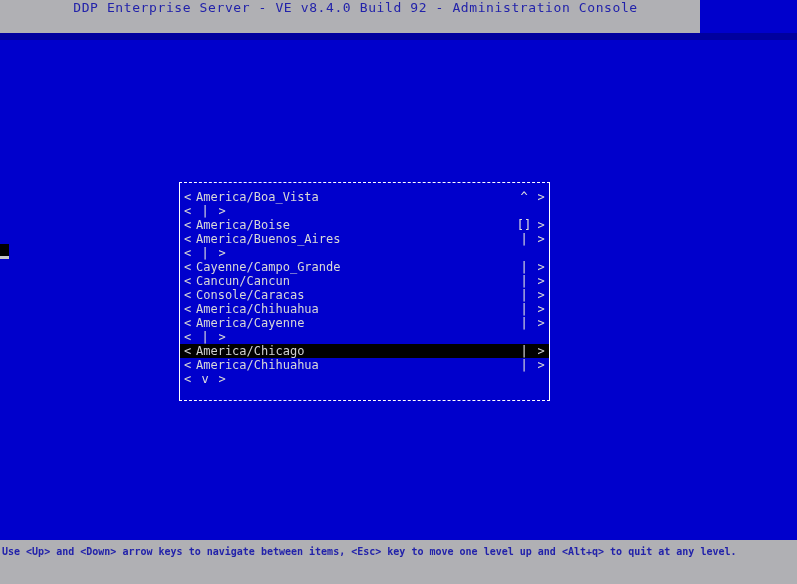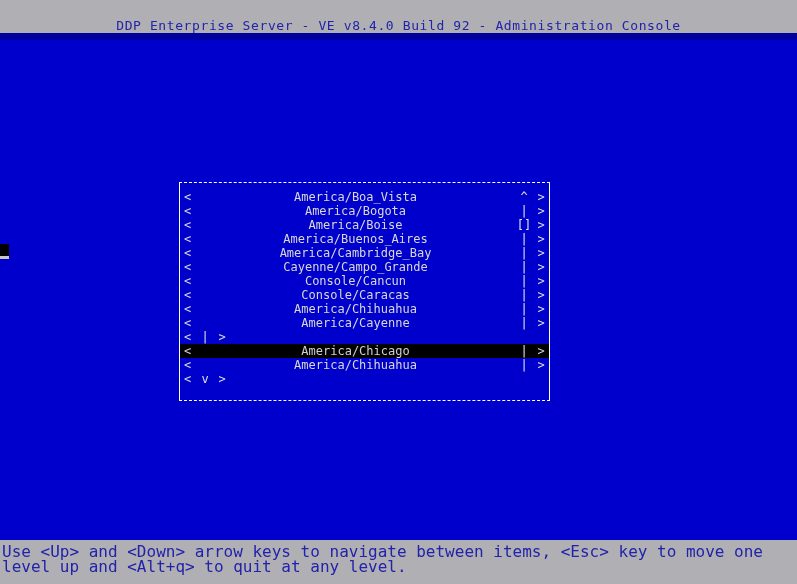--- a/index.html
+++ b/index.html
@@ -20,26 +20,27 @@
     width: 797px;
     height: 584px;
     background: #0000cc;
   }
 
   
   .titlebar {
     position: absolute;
     left: 0;
     top: 0;
-    width: 797px;
+    width: 689px;
     height: 33px;
     background: #b0b0b4;
     display: flex;
-    align-items: flex-end;
+    align-items: flex-start;
     justify-content: center;
+    padding-left: 11px;
   }
   .titlebar-text {
     color: #2222aa;
     font-size: 13px;
     letter-spacing: 0.6px;
     font-family: "DejaVu Sans Mono", "Liberation Mono", monospace;
     white-space: pre;
   }
 
   
@@ -122,21 +123,21 @@
     color: #d0d0d0;
   }
 
   .row-left-marker {
     width: 12px;
     flex: 0 0 12px;
     text-align: left;
   }
   .row-label {
     flex: 1 1 auto;
-    text-align: center;
+    text-align: left;
     overflow: hidden;
   }
   .row-scroll {
     width: 18px;
     flex: 0 0 18px;
     text-align: center;
     color: #e0e0e0;
   }
   .row-right-marker {
     width: 16px;
@@ -150,25 +151,26 @@
     left: 0;
     top: 540px;
     width: 797px;
     height: 44px;
     background: #b0b0b4;
     padding: 4px 2px 0 2px;
     box-sizing: border-box;
   }
   .statusbar-text {
     color: #2222aa;
-    font-size: 16px;
+    font-size: 10px;
     line-height: 15px;
     font-family: "DejaVu Sans Mono", "Liberation Mono", monospace;
     white-space: pre-wrap;
     word-break: normal;
+    font-weight: bold;
   }
 </style>
 </head>
 <body>
 
 <div id="screen">
 
   <div class="titlebar">
     <span class="titlebar-text">DDP Enterprise Server - VE v8.4.0 Build 92 - Administration Console</span>
   </div>
@@ -176,26 +178,26 @@
   <div class="topstrip"></div>
 
   <div class="field">
 
     <span class="cursor-block"></span>
     <span class="cursor-underline"></span>
 
     <div class="dialog">
       <ul class="menu-list" id="menu-list">
           <li class="menu-row"><span class="row-left-marker">&lt;</span><span class="row-label">America/Boa_Vista</span><span class="row-scroll">^</span><span class="row-right-marker">&gt;</span></li>
-          <li class="menu-row"><span class="row-left-marker">&lt;</span><span class="row-label">America/Bogota</span><span class="row-scroll">|</span><span class="row-right-marker">&gt;</span></li>
+          <li class="menu-row"><span class="row-left-marker">&lt;</span><span class="row-scroll">|</span><span class="row-right-marker">&gt;</span></li>
           <li class="menu-row"><span class="row-left-marker">&lt;</span><span class="row-label">America/Boise</span><span class="row-scroll">[]</span><span class="row-right-marker">&gt;</span></li>
           <li class="menu-row"><span class="row-left-marker">&lt;</span><span class="row-label">America/Buenos_Aires</span><span class="row-scroll">|</span><span class="row-right-marker">&gt;</span></li>
-          <li class="menu-row"><span class="row-left-marker">&lt;</span><span class="row-label">America/Cambridge_Bay</span><span class="row-scroll">|</span><span class="row-right-marker">&gt;</span></li>
+          <li class="menu-row"><span class="row-left-marker">&lt;</span><span class="row-scroll">|</span><span class="row-right-marker">&gt;</span></li>
           <li class="menu-row"><span class="row-left-marker">&lt;</span><span class="row-label">Cayenne/Campo_Grande</span><span class="row-scroll">|</span><span class="row-right-marker">&gt;</span></li>
-          <li class="menu-row"><span class="row-left-marker">&lt;</span><span class="row-label">Console/Cancun</span><span class="row-scroll">|</span><span class="row-right-marker">&gt;</span></li>
+          <li class="menu-row"><span class="row-left-marker">&lt;</span><span class="row-label">Cancun/Cancun</span><span class="row-scroll">|</span><span class="row-right-marker">&gt;</span></li>
           <li class="menu-row"><span class="row-left-marker">&lt;</span><span class="row-label">Console/Caracas</span><span class="row-scroll">|</span><span class="row-right-marker">&gt;</span></li>
           <li class="menu-row"><span class="row-left-marker">&lt;</span><span class="row-label">America/Chihuahua</span><span class="row-scroll">|</span><span class="row-right-marker">&gt;</span></li>
           <li class="menu-row"><span class="row-left-marker">&lt;</span><span class="row-label">America/Cayenne</span><span class="row-scroll">|</span><span class="row-right-marker">&gt;</span></li>
           <li class="menu-row"><span class="row-left-marker">&lt;</span><span class="row-scroll">|</span><span class="row-right-marker">&gt;</span></li>
           <li class="menu-row selected"><span class="row-left-marker">&lt;</span><span class="row-label">America/Chicago</span><span class="row-scroll">|</span><span class="row-right-marker">&gt;</span></li>
           <li class="menu-row"><span class="row-left-marker">&lt;</span><span class="row-label">America/Chihuahua</span><span class="row-scroll">|</span><span class="row-right-marker">&gt;</span></li>
           <li class="menu-row"><span class="row-left-marker">&lt;</span><span class="row-scroll">v</span><span class="row-right-marker">&gt;</span></li>
         </ul>
     </div>
 

